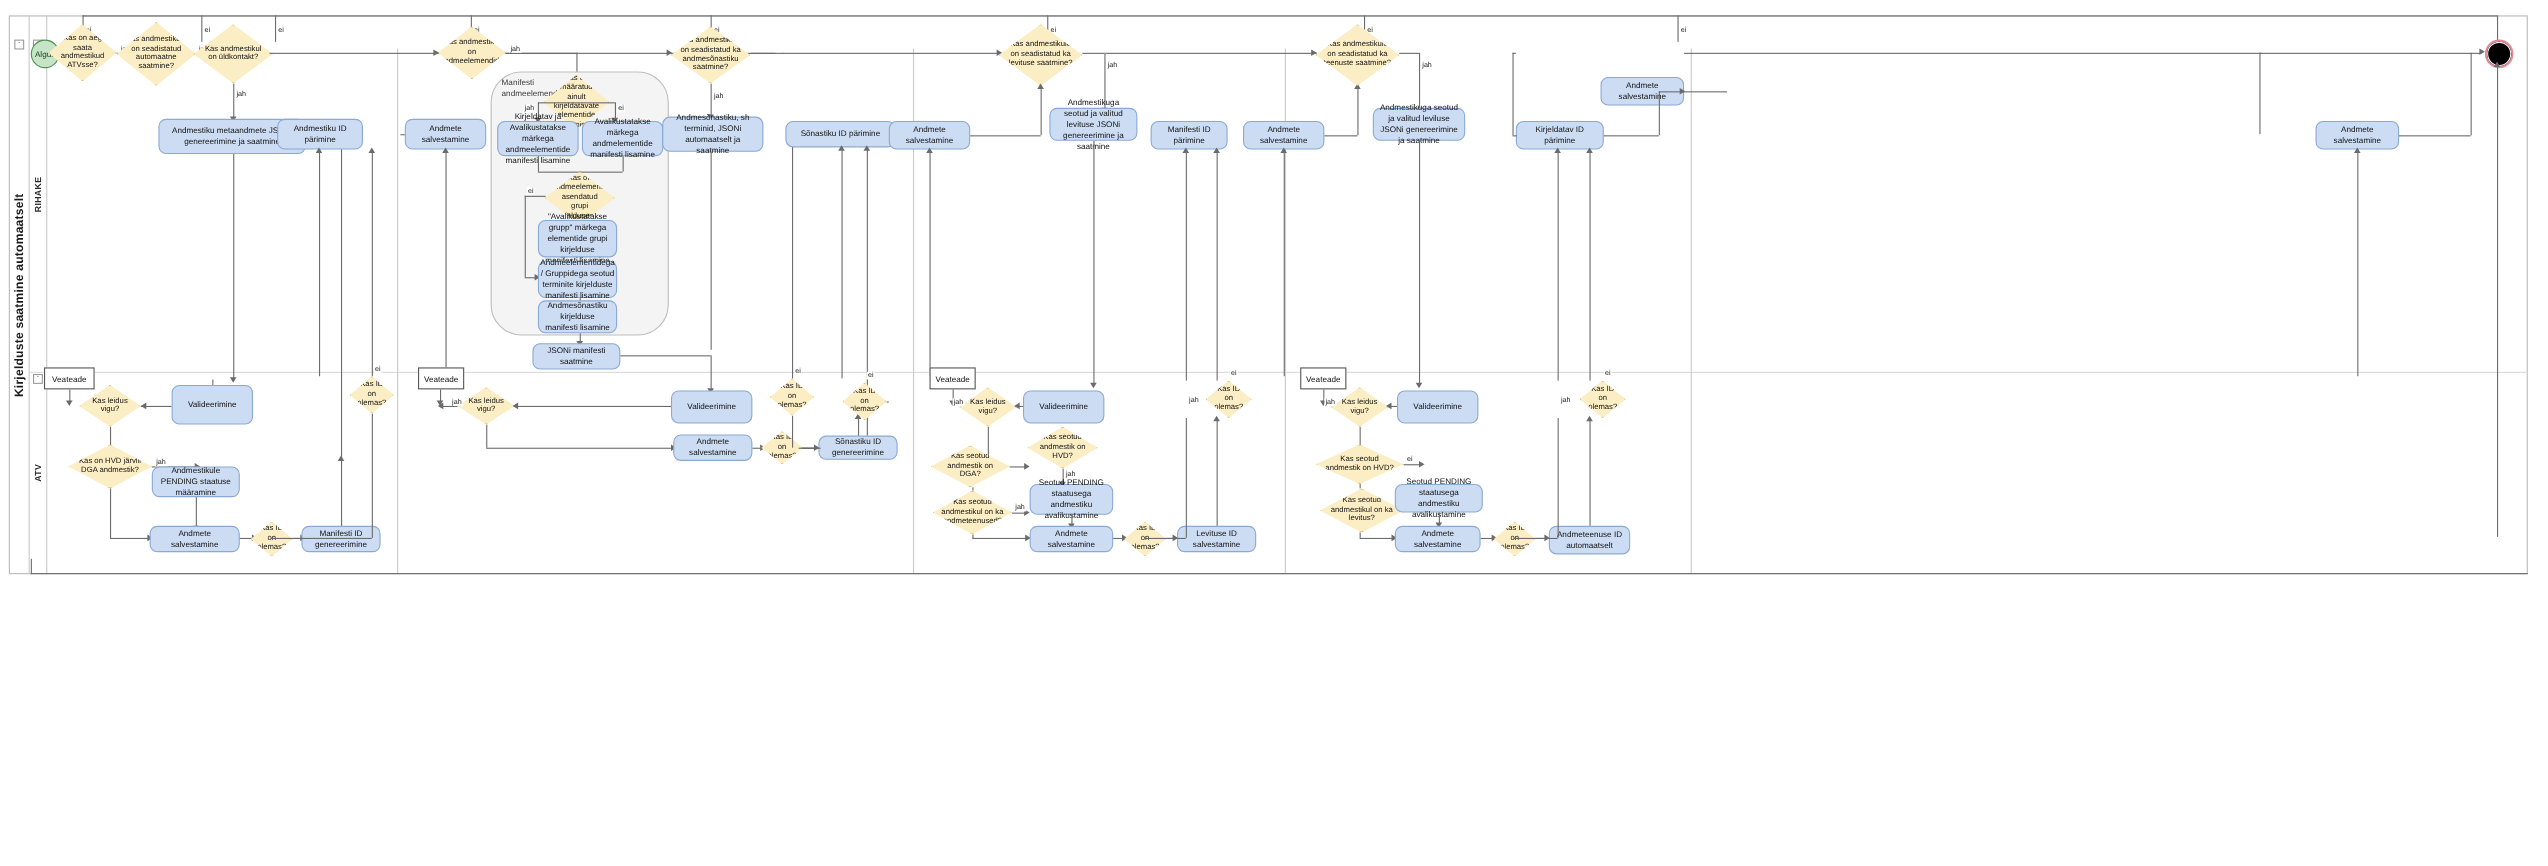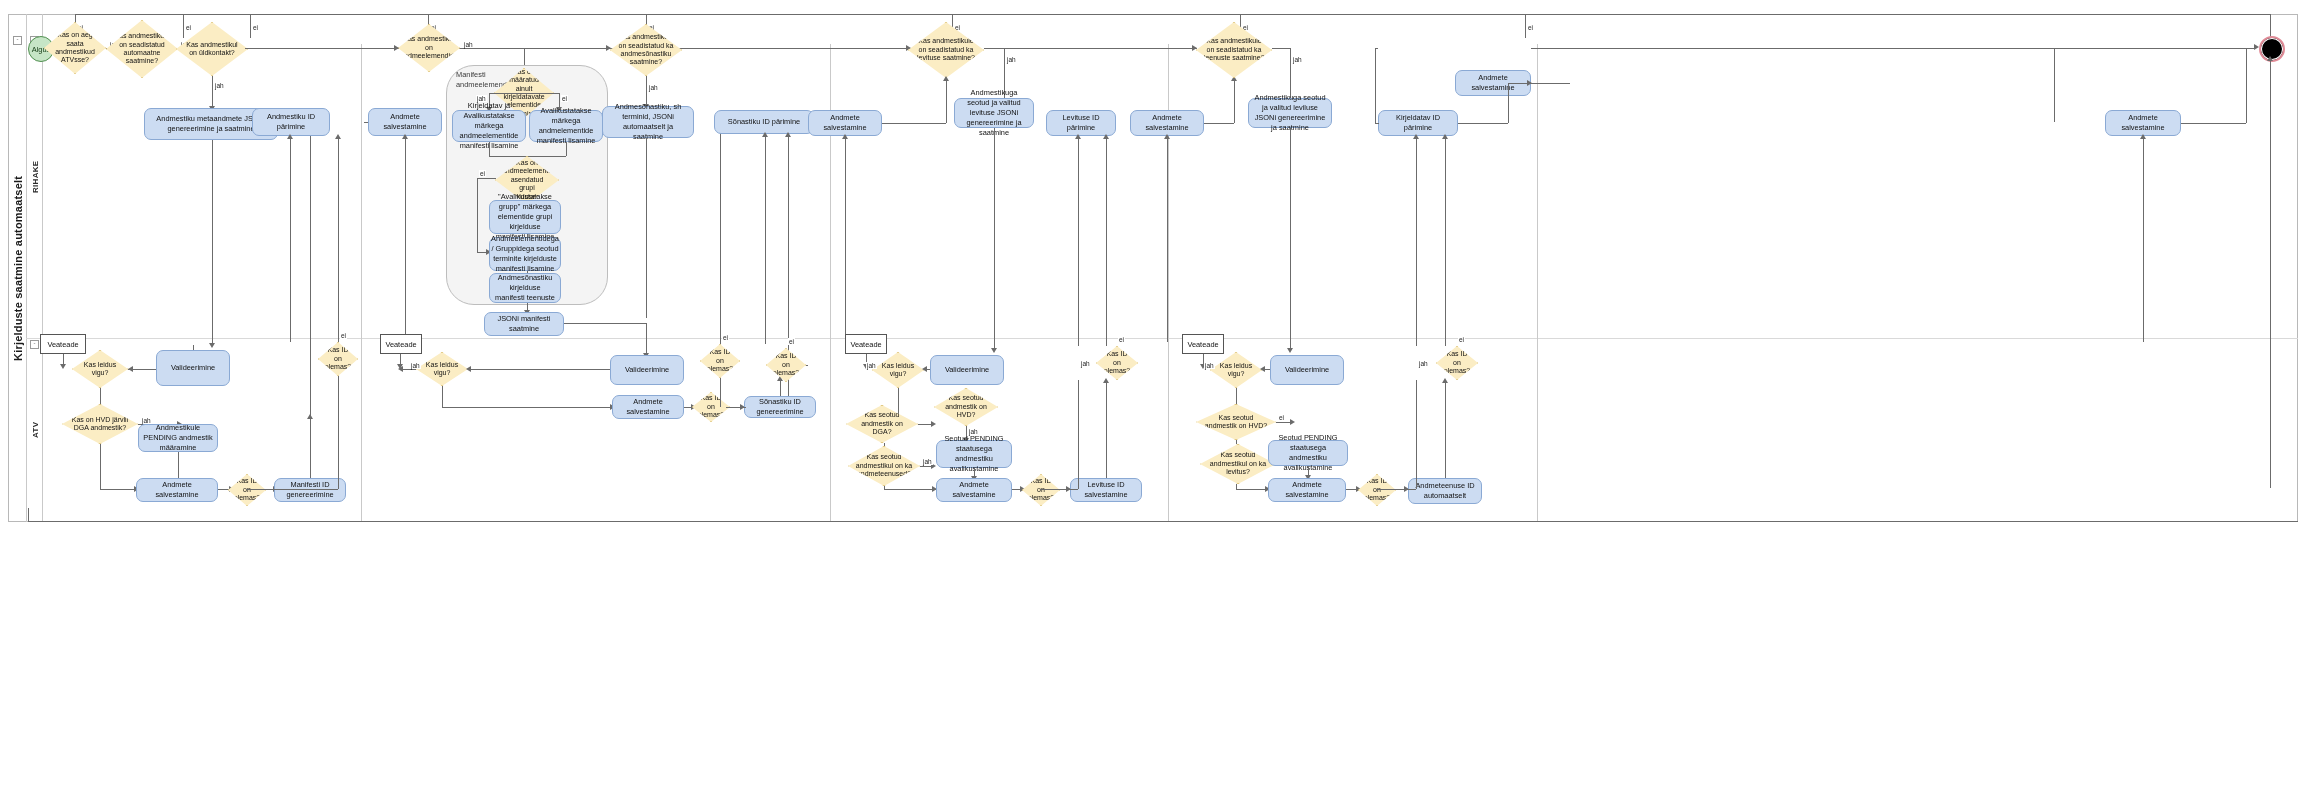--- a/index.html
+++ b/index.html
@@ -125,21 +125,21 @@
   <div class="ar ar-l" style="left:128px;top:366px;"></div>
   <div class="task" style="left:156px;top:350px;width:74px;height:36px;">Valideerimine</div>
   <div class="ln lnv" style="left:193px;top:345px;height:5px;"></div>
 
   <div class="ln lnv" style="left:100px;top:388px;height:20px;"></div>
   <div class="ar ar-d" style="left:97px;top:406px;"></div>
   <div class="gw" style="left:62px;top:404px;width:76px;height:40px;">Kas on HVD järvlii DGA andmestik?</div>
   <div class="ln lnh" style="left:138px;top:424px;width:40px;"></div>
   <div class="ar ar-r" style="left:177px;top:421px;"></div>
   <div class="elbl" style="left:141px;top:417px;">jah</div>
-  <div class="task" style="left:138px;top:424px;width:80px;height:28px;">Andmestikule PENDING andmestik määramine</div>
+  <div class="task" style="left:138px;top:424px;width:80px;height:28px;">Andmestikule PENDING staatuse määramine</div>
   <div class="ln lnv" style="left:178px;top:452px;height:28px;"></div>
   <div class="ar ar-d" style="left:175px;top:478px;"></div>
 
   <div class="ln lnv" style="left:100px;top:444px;height:46px;"></div>
   <div class="ln lnh" style="left:100px;top:489px;width:36px;"></div>
   <div class="ar ar-r" style="left:134px;top:486px;"></div>
   <div class="task" style="left:136px;top:478px;width:82px;height:24px;">Andmete salvestamine</div>
   <div class="ln lnh" style="left:218px;top:489px;width:12px;"></div>
   <div class="ar ar-r" style="left:229px;top:486px;"></div>
 
@@ -217,21 +217,21 @@
   <div class="ln lnv" style="left:477px;top:178px;height:74px;"></div>
   <div class="ln lnh" style="left:477px;top:252px;width:10px;"></div>
   <div class="ar ar-r" style="left:486px;top:249px;"></div>
 
   <div class="task" style="left:489px;top:200px;width:72px;height:34px;">"Avalikustatakse grupp" märkega elementide grupi kirjelduse manifesti lisamine</div>
   <div class="ln lnv" style="left:527px;top:234px;height:6px;"></div>
   <div class="ar ar-d" style="left:524px;top:238px;"></div>
   <div class="task" style="left:489px;top:237px;width:72px;height:34px;">Andmeelementidega / Gruppidega seotud terminite kirjelduste manifesti lisamine</div>
   <div class="ln lnv" style="left:527px;top:271px;height:6px;"></div>
   <div class="ar ar-d" style="left:524px;top:275px;"></div>
-  <div class="task" style="left:489px;top:273px;width:72px;height:30px;">Andmesõnastiku kirjelduse manifesti teenuste</div>
+  <div class="task" style="left:489px;top:273px;width:72px;height:30px;">Andmesõnastiku kirjelduse manifesti lisamine</div>
   <div class="ln lnv" style="left:527px;top:303px;height:9px;"></div>
   <div class="ar ar-d" style="left:524px;top:310px;"></div>
 
   <div class="task" style="left:484px;top:312px;width:80px;height:24px;">JSONi manifesti saatmine</div>
   <div class="ln lnh" style="left:564px;top:323px;width:82px;"></div>
   <div class="ln lnv" style="left:646px;top:323px;height:32px;"></div>
   <div class="ar ar-d" style="left:643px;top:353px;"></div>
 
   <div class="note" style="left:380px;top:334px;width:42px;height:20px;">Veateade</div>
   <div class="ln lnv" style="left:400px;top:354px;height:12px;"></div>
@@ -347,21 +347,21 @@
   <div class="task" style="left:1070px;top:478px;width:72px;height:24px;">Levituse ID salvestamine</div>
   <div class="ln lnv" style="left:1106px;top:380px;height:98px;"></div>
   <div class="ar ar-u" style="left:1103px;top:378px;"></div>
 
   <div class="gw" style="left:1096px;top:346px;width:42px;height:34px;">Kas ID on olemas?</div>
   <div class="ln lnv" style="left:1078px;top:380px;height:109px;"></div>
   <div class="ln lnh" style="left:1040px;top:489px;width:38px;"></div>
   <div class="elbl" style="left:1118px;top:336px;">ei</div>
   <div class="elbl" style="left:1080px;top:360px;">jah</div>
 
-  <div class="task" style="left:1046px;top:110px;width:70px;height:26px;">Levituse ID pärimine</div>
+  <div class="task" style="left:1046px;top:110px;width:70px;height:26px;">Manifesti ID pärimine</div>
   <div class="ln lnv" style="left:1078px;top:136px;height:210px;"></div>
   <div class="ar ar-u" style="left:1075px;top:134px;"></div>
   <div class="ln lnv" style="left:1106px;top:136px;height:210px;"></div>
   <div class="ar ar-u" style="left:1103px;top:134px;"></div>
 
   <div class="task" style="left:1130px;top:110px;width:74px;height:26px;">Andmete salvestamine</div>
   <div class="ln lnv" style="left:1167px;top:136px;height:206px;"></div>
   <div class="ar ar-u" style="left:1164px;top:134px;"></div>
   <div class="ln lnh" style="left:1204px;top:123px;width:30px;"></div>
   <div class="ln lnv" style="left:1234px;top:78px;height:45px;"></div>

